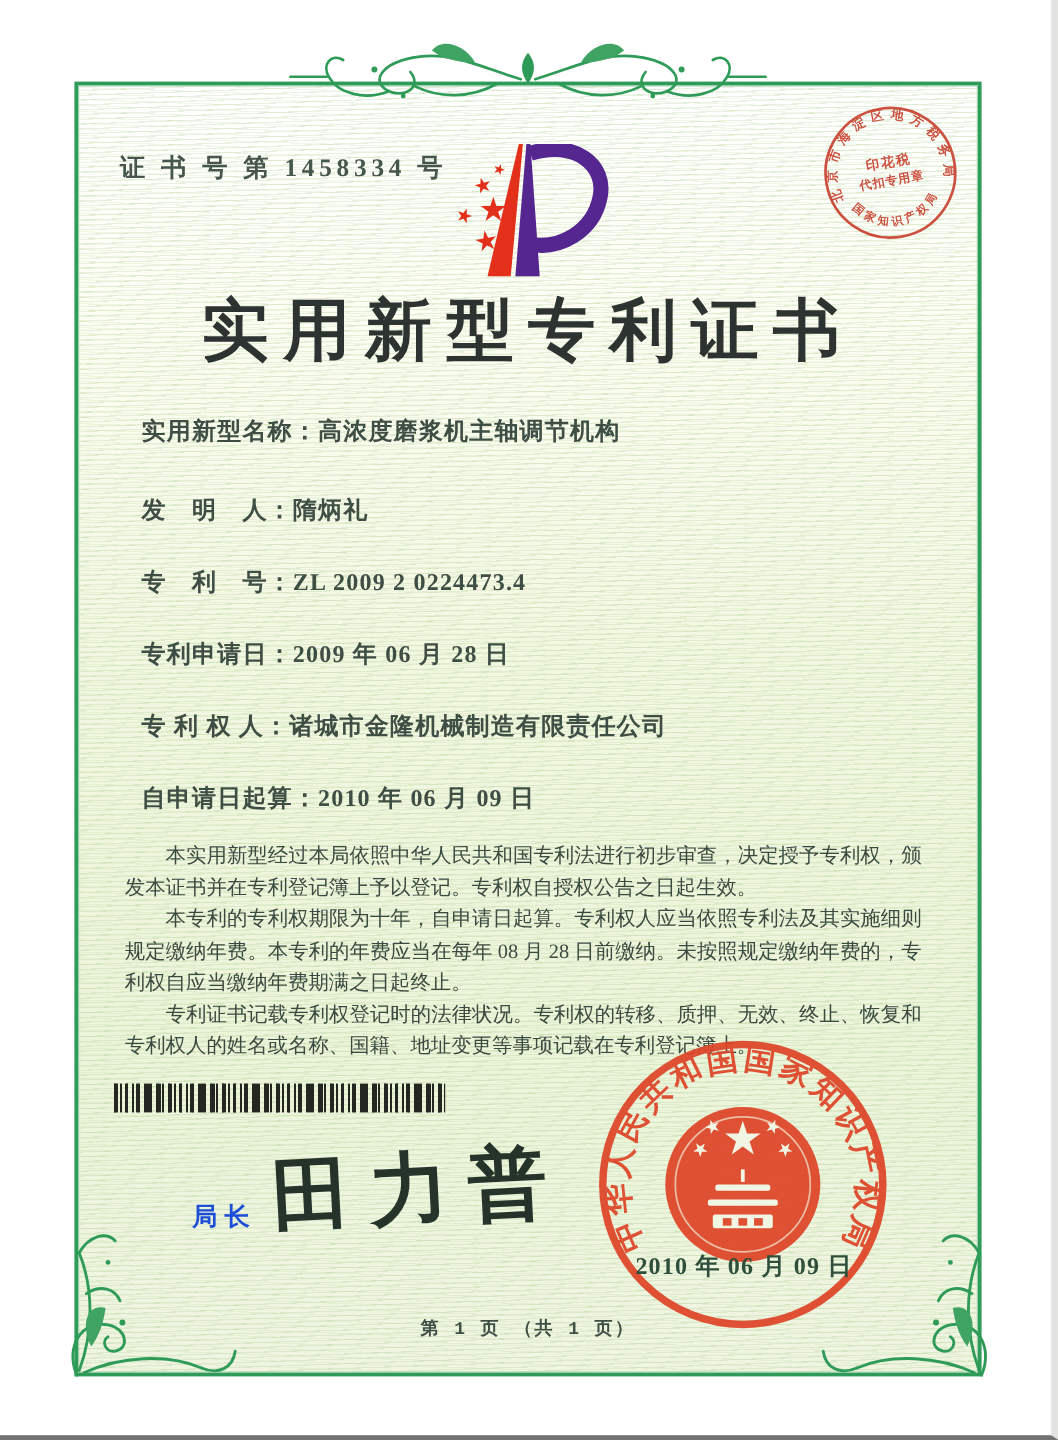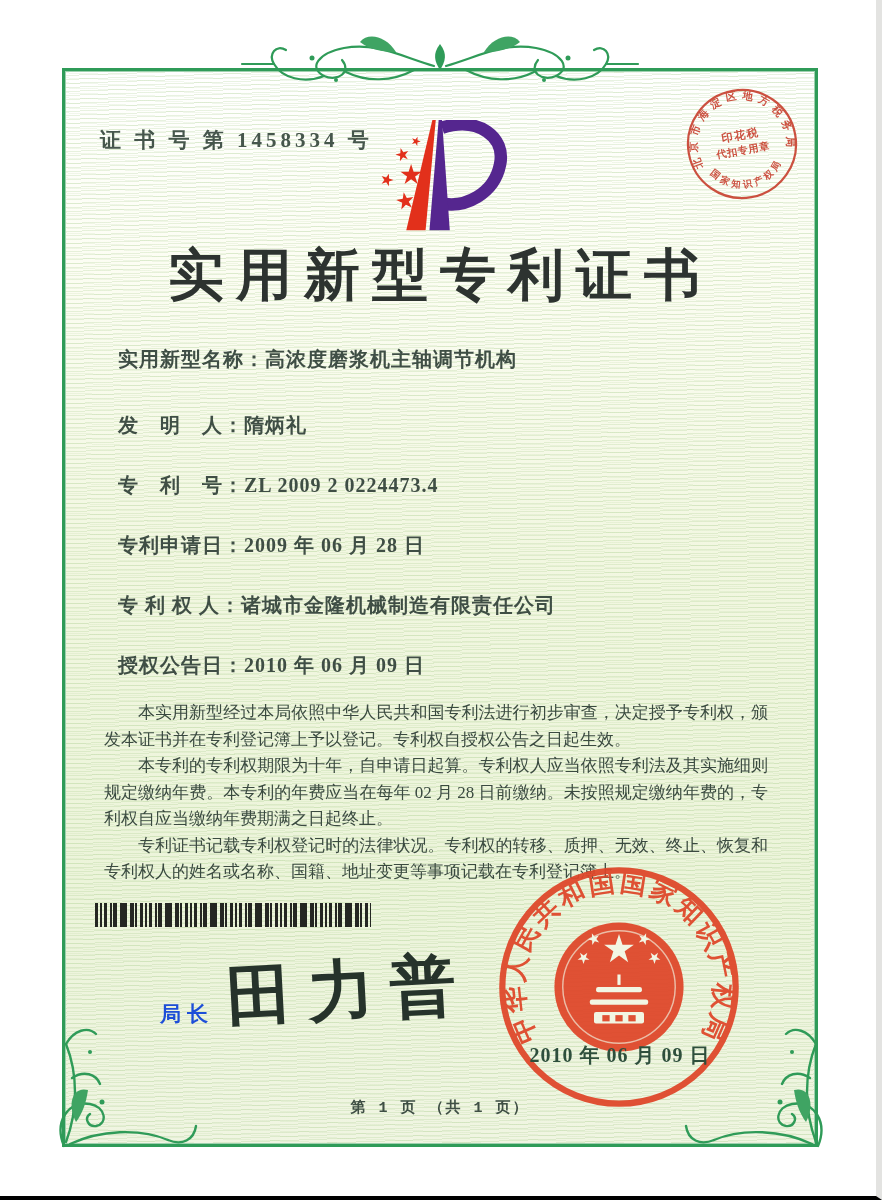--- a/index.html
+++ b/index.html
@@ -1,20 +1,20 @@
 <!DOCTYPE html>
 <html><head>
 <meta charset="utf-8">
 <style>
   * { margin:0; padding:0; box-sizing:border-box; }
   html,body { background:#ffffff; }
   body { font-family:"Liberation Serif","DejaVu Serif",serif; }
   .page {
     position:relative; width:882px; height:1200px; background:#ffffff;
-    overflow:hidden; border-right:6px solid #e3e3e1; border-bottom:4px solid #000000;
+    overflow:hidden; border-right:6px solid #e3e3e1; border-bottom:4px solid #737373;
   }
   
   .frame {
     position:absolute; left:62px; top:68px; width:756px; height:1079px;
     border:3px solid #2f9b58;
     box-shadow: inset 0 0 0 1px #9ed0ae;
     background-image:
       repeating-linear-gradient(178deg, rgba(150,195,120,.22) 0 1px, rgba(255,255,255,0) 1px 4px),
       repeating-linear-gradient(2deg, rgba(150,195,120,.13) 0 1px, rgba(255,255,255,0) 1px 5px),
       linear-gradient(180deg,#ffffff 0%,#fcfdf3 18%,#f2f7e1 45%,#ecf4da 75%,#f0f5e2 100%);
@@ -148,25 +148,25 @@
     <text x="80" y="93" font-size="13.5" font-weight="bold" fill="#c63a28" text-anchor="middle" letter-spacing="1">代扣专用章</text>
   </svg>
 
   <div class="title">实用新型专利证书</div>
 
   <div class="field f0"><span>实用新型名称：</span><span>高浓度磨浆机主轴调节机构</span></div>
   <div class="field f1"><span>发　明　人：</span><span>隋炳礼</span></div>
   <div class="field f2"><span>专　利　号：</span><span>ZL 2009 2 0224473.4</span></div>
   <div class="field f3"><span>专利申请日：</span><span>2009 年 06 月 28 日</span></div>
   <div class="field f4"><span>专 利 权 人：</span><span>诸城市金隆机械制造有限责任公司</span></div>
-  <div class="field f5"><span>授权公告日：</span><span>2010 年 06 月 09 日</span></div>
+  <div class="field f5"><span>自申请日起算：</span><span>2010 年 06 月 09 日</span></div>
 
   <div class="paras">
     <p>本实用新型经过本局依照中华人民共和国专利法进行初步审查，决定授予专利权，颁发本证书并在专利登记簿上予以登记。专利权自授权公告之日起生效。</p>
-    <p>本专利的专利权期限为十年，自申请日起算。专利权人应当依照专利法及其实施细则规定缴纳年费。本专利的年费应当在每年 02 月 28 日前缴纳。未按照规定缴纳年费的，专利权自应当缴纳年费期满之日起终止。</p>
+    <p>本专利的专利权期限为十年，自申请日起算。专利权人应当依照专利法及其实施细则规定缴纳年费。本专利的年费应当在每年 08 月 28 日前缴纳。未按照规定缴纳年费的，专利权自应当缴纳年费期满之日起终止。</p>
     <p>专利证书记载专利权登记时的法律状况。专利权的转移、质押、无效、终止、恢复和专利权人的姓名或名称、国籍、地址变更等事项记载在专利登记簿上。</p>
   </div>
 
   <div class="barcode"></div>
 
   <div class="sig-title">局长</div>
   <div class="sig-name">田力普</div>
 
   <svg class="seal" viewBox="0 0 240 240">
     <defs>

